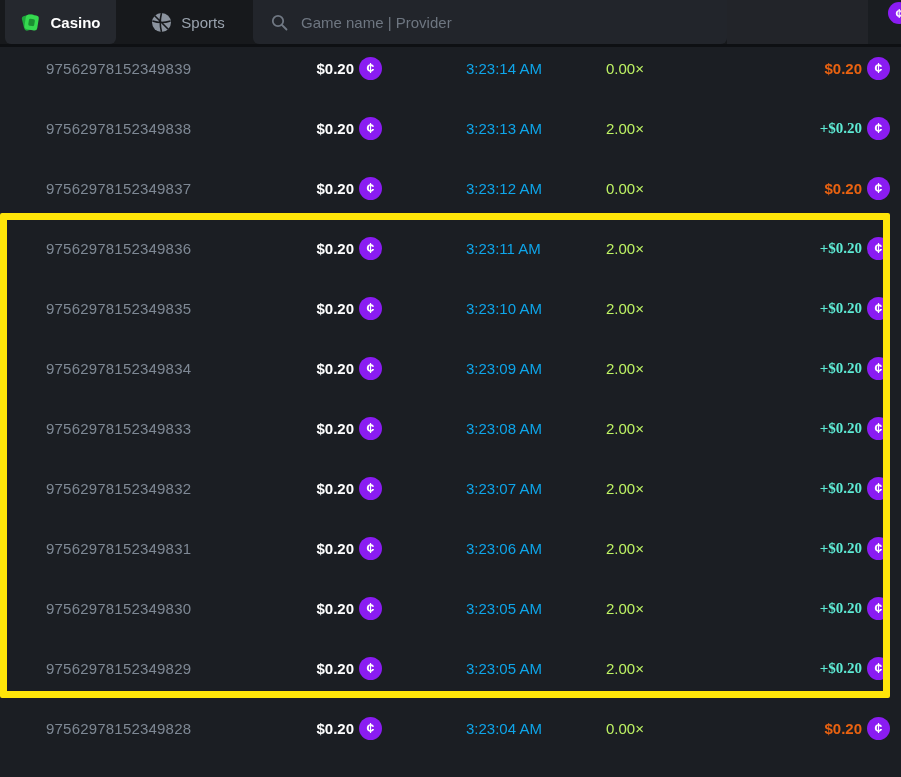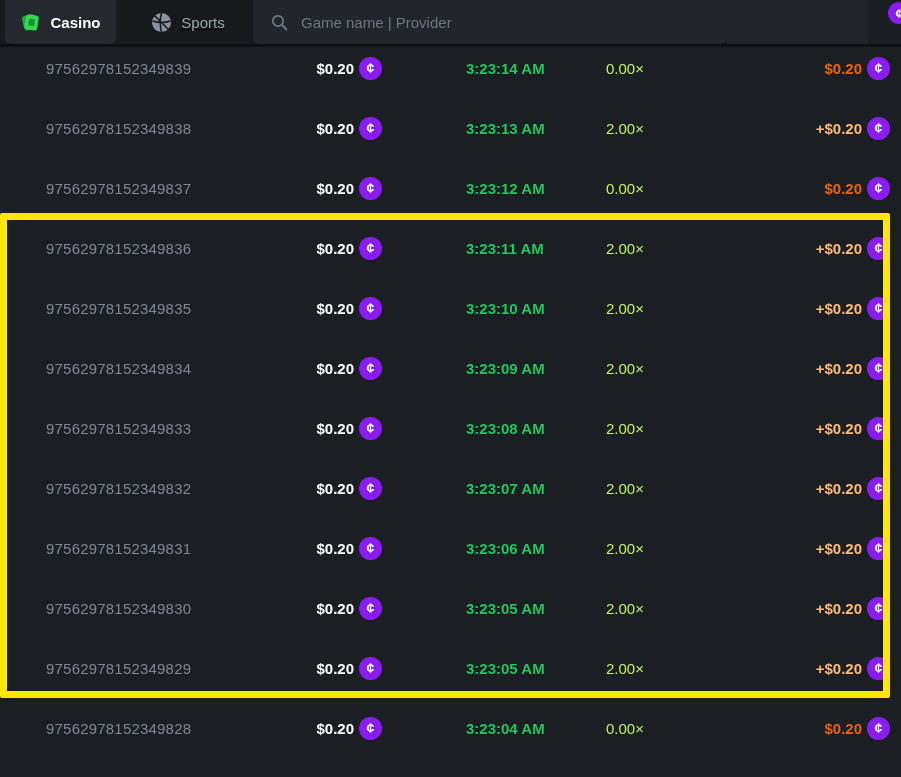--- a/index.html
+++ b/index.html
@@ -19,21 +19,20 @@
     position:absolute;left:5px;top:0;width:111px;height:44px;
     background:#25282e;border-radius:0 0 6px 6px;
     display:flex;align-items:center;justify-content:center;gap:9px;
     cursor:pointer;
   }
   .tab-casino .tab-label{color:#ffffff;font-weight:700;font-size:15px;}
   .tab-sports{
     position:absolute;left:128px;top:0;width:120px;height:44px;
     display:flex;align-items:center;justify-content:center;gap:9px;
     cursor:pointer;
-    text-decoration:underline;
   }
   .tab-sports .tab-label{color:#9aa3ae;font-weight:500;font-size:15px;}
   .searchbar{
     position:absolute;left:253px;top:0;width:474px;height:44px;
     background:#22252b;border-radius:0 0 6px 6px;
     display:flex;align-items:center;padding-left:18px;box-sizing:border-box;gap:11px;
   }
   .searchbar input{
     background:transparent;border:none;outline:none;
     color:#8b5cf6;font-size:15px;width:380px;
@@ -55,25 +54,25 @@
   .table{position:absolute;top:38px;left:0;width:901px;z-index:1;}
   .row{
     height:60px;display:grid;align-items:center;
     grid-template-columns:250px 86px 84px 110px 30px 90px 194px;
     padding-left:46px;box-sizing:border-box;
     font-size:15px;
   }
   .cell-id{color:#7e8894;letter-spacing:.2px;}
   .cell-amount{display:flex;align-items:center;justify-content:flex-end;gap:5px;
     color:#ffffff;font-weight:700;}
-  .cell-time{color:#22c55e;grid-column:4;font-weight:bold;}
+  .cell-time{color:#0ea5e9;grid-column:4;}
   .cell-mult{color:#bef264;grid-column:6;}
   .cell-payout{display:flex;align-items:center;justify-content:flex-end;gap:5px;
     font-weight:700;grid-column:7;}
-  .row.win  .payout-value{color:#fdba74;}
+  .row.win  .payout-value{color:#5eead4;font-family:Liberation Serif, serif;}
   .row.loss .payout-value{color:#e96210;}
   .coin{
     width:23px;height:23px;border-radius:50%;background:#8a1cf2;flex:0 0 23px;
     color:#fff;font-weight:700;font-size:14px;line-height:1;
     display:flex;align-items:center;justify-content:center;
   }
   
   .highlight-box{
     position:absolute;left:0;top:213px;width:890px;height:485px;
     border:7px solid #ffe609;box-sizing:border-box;border-radius:2px;

